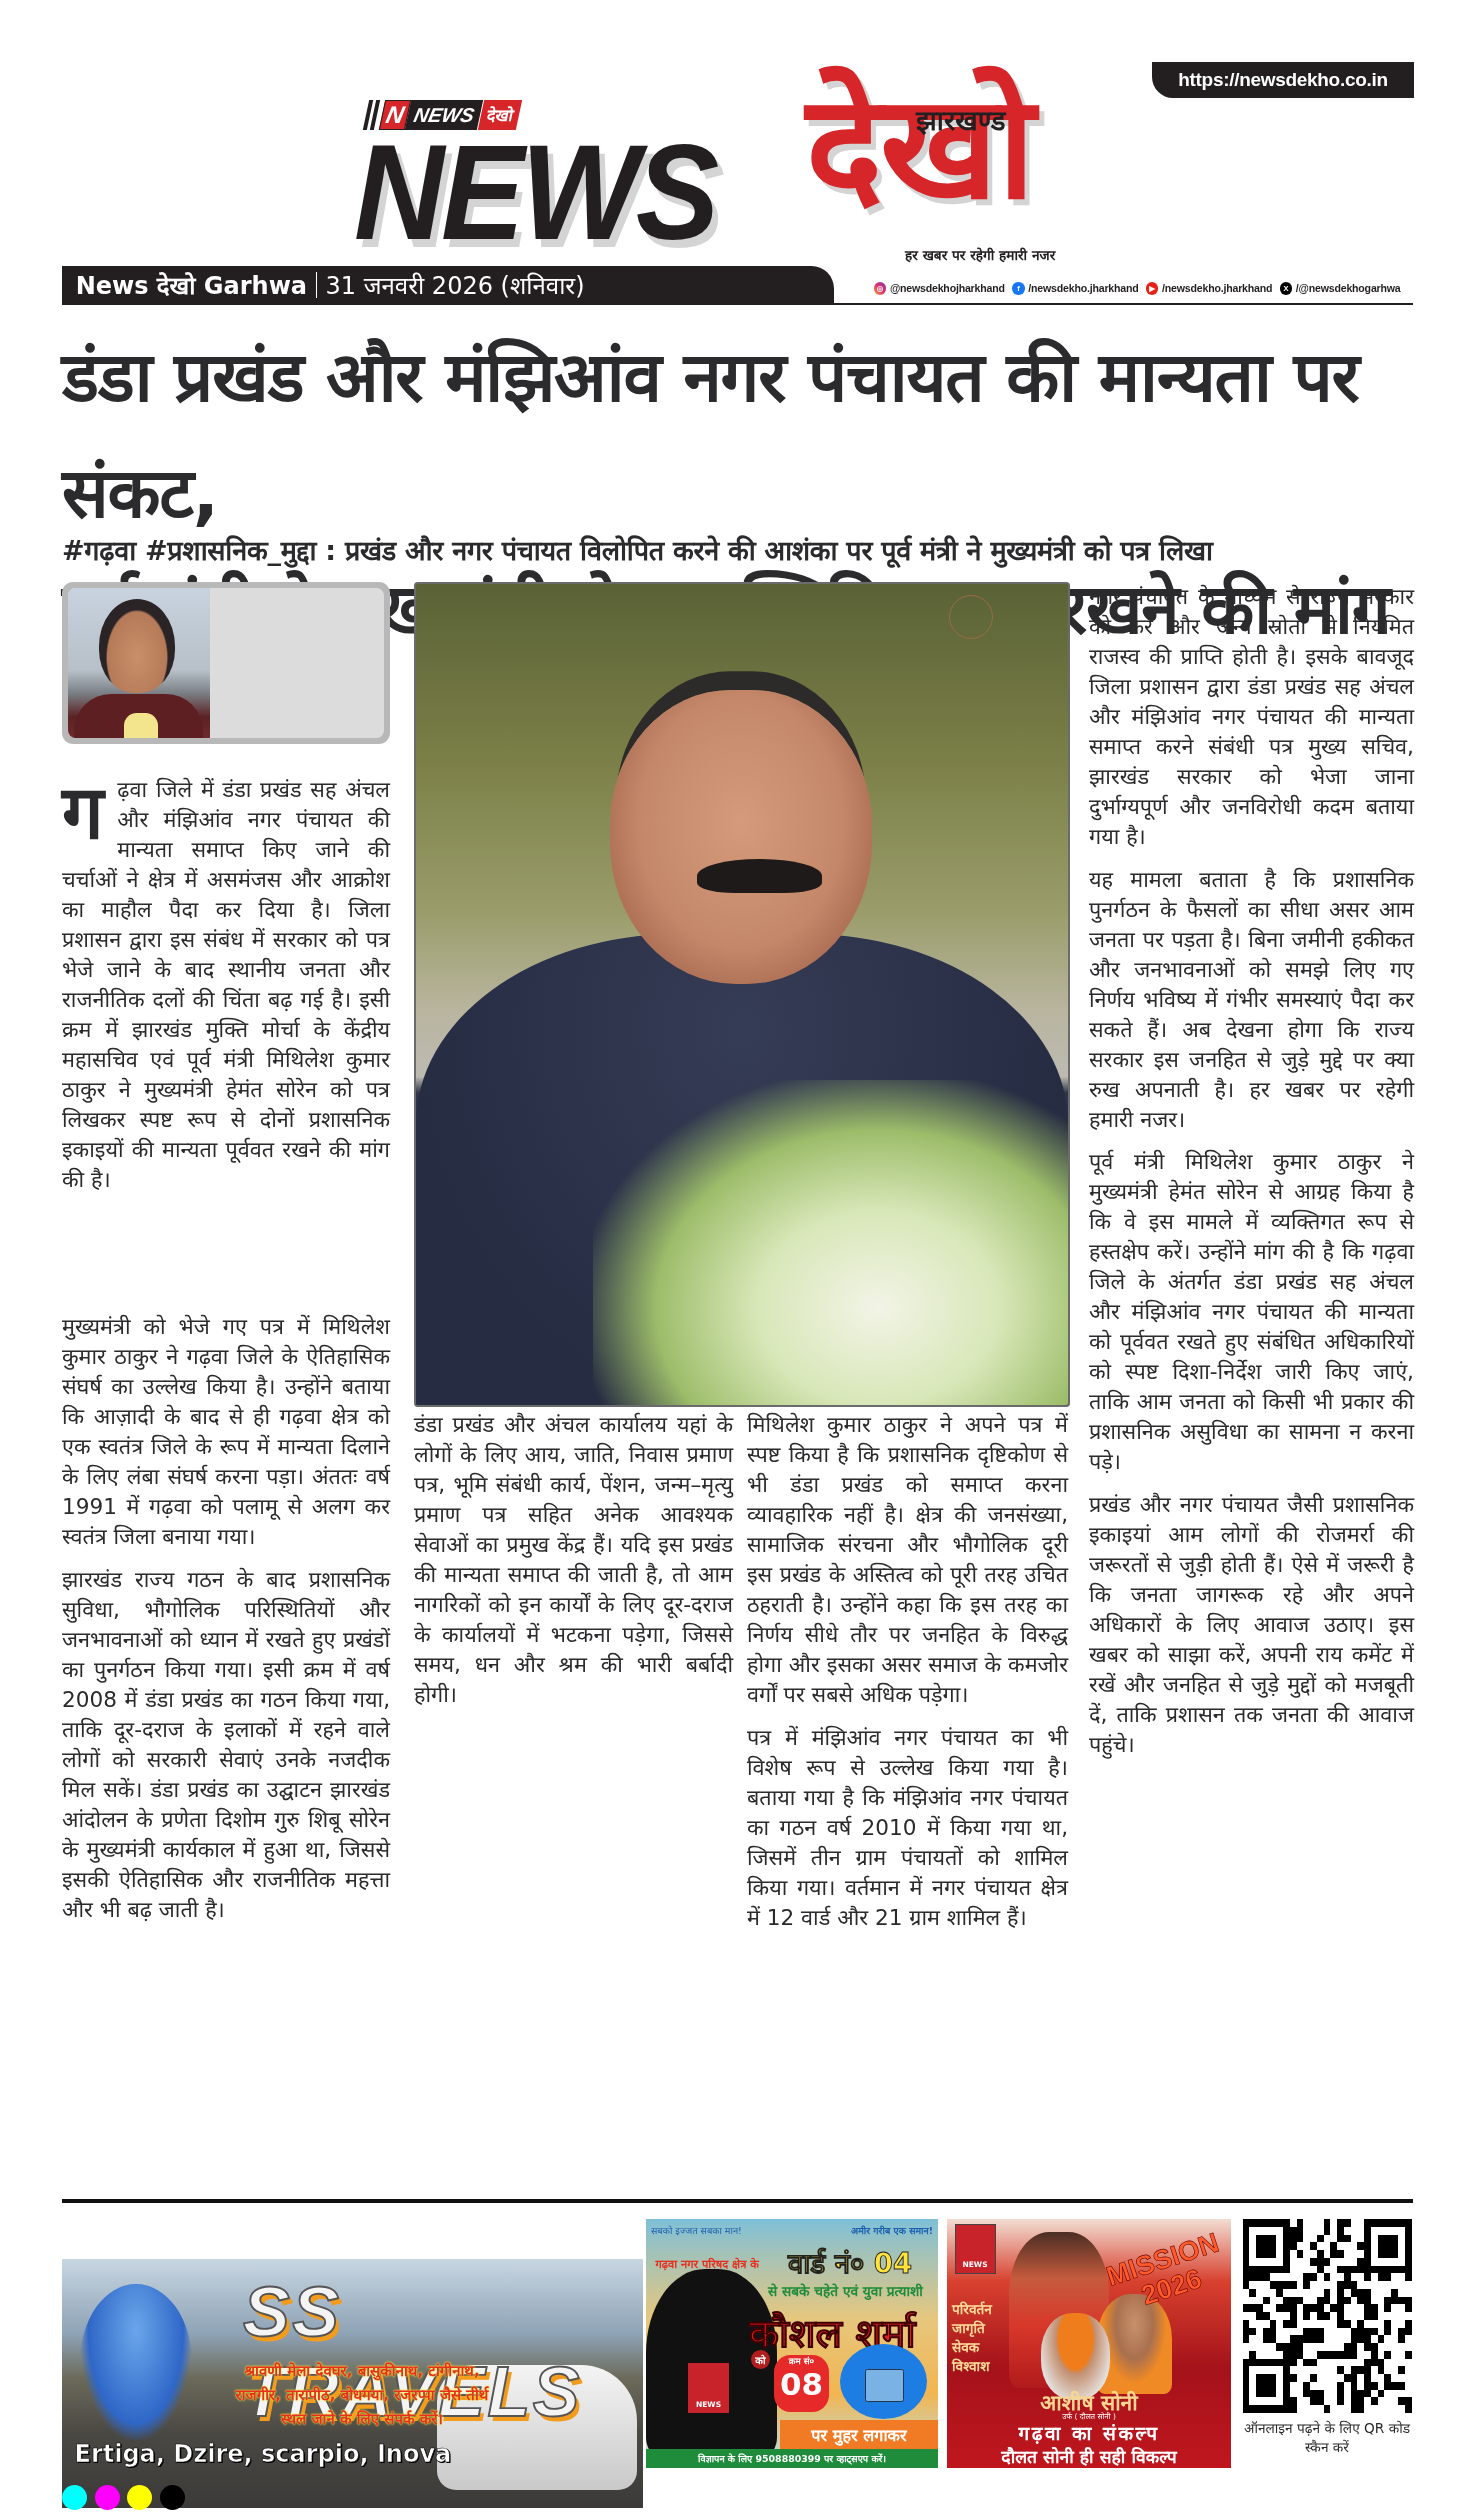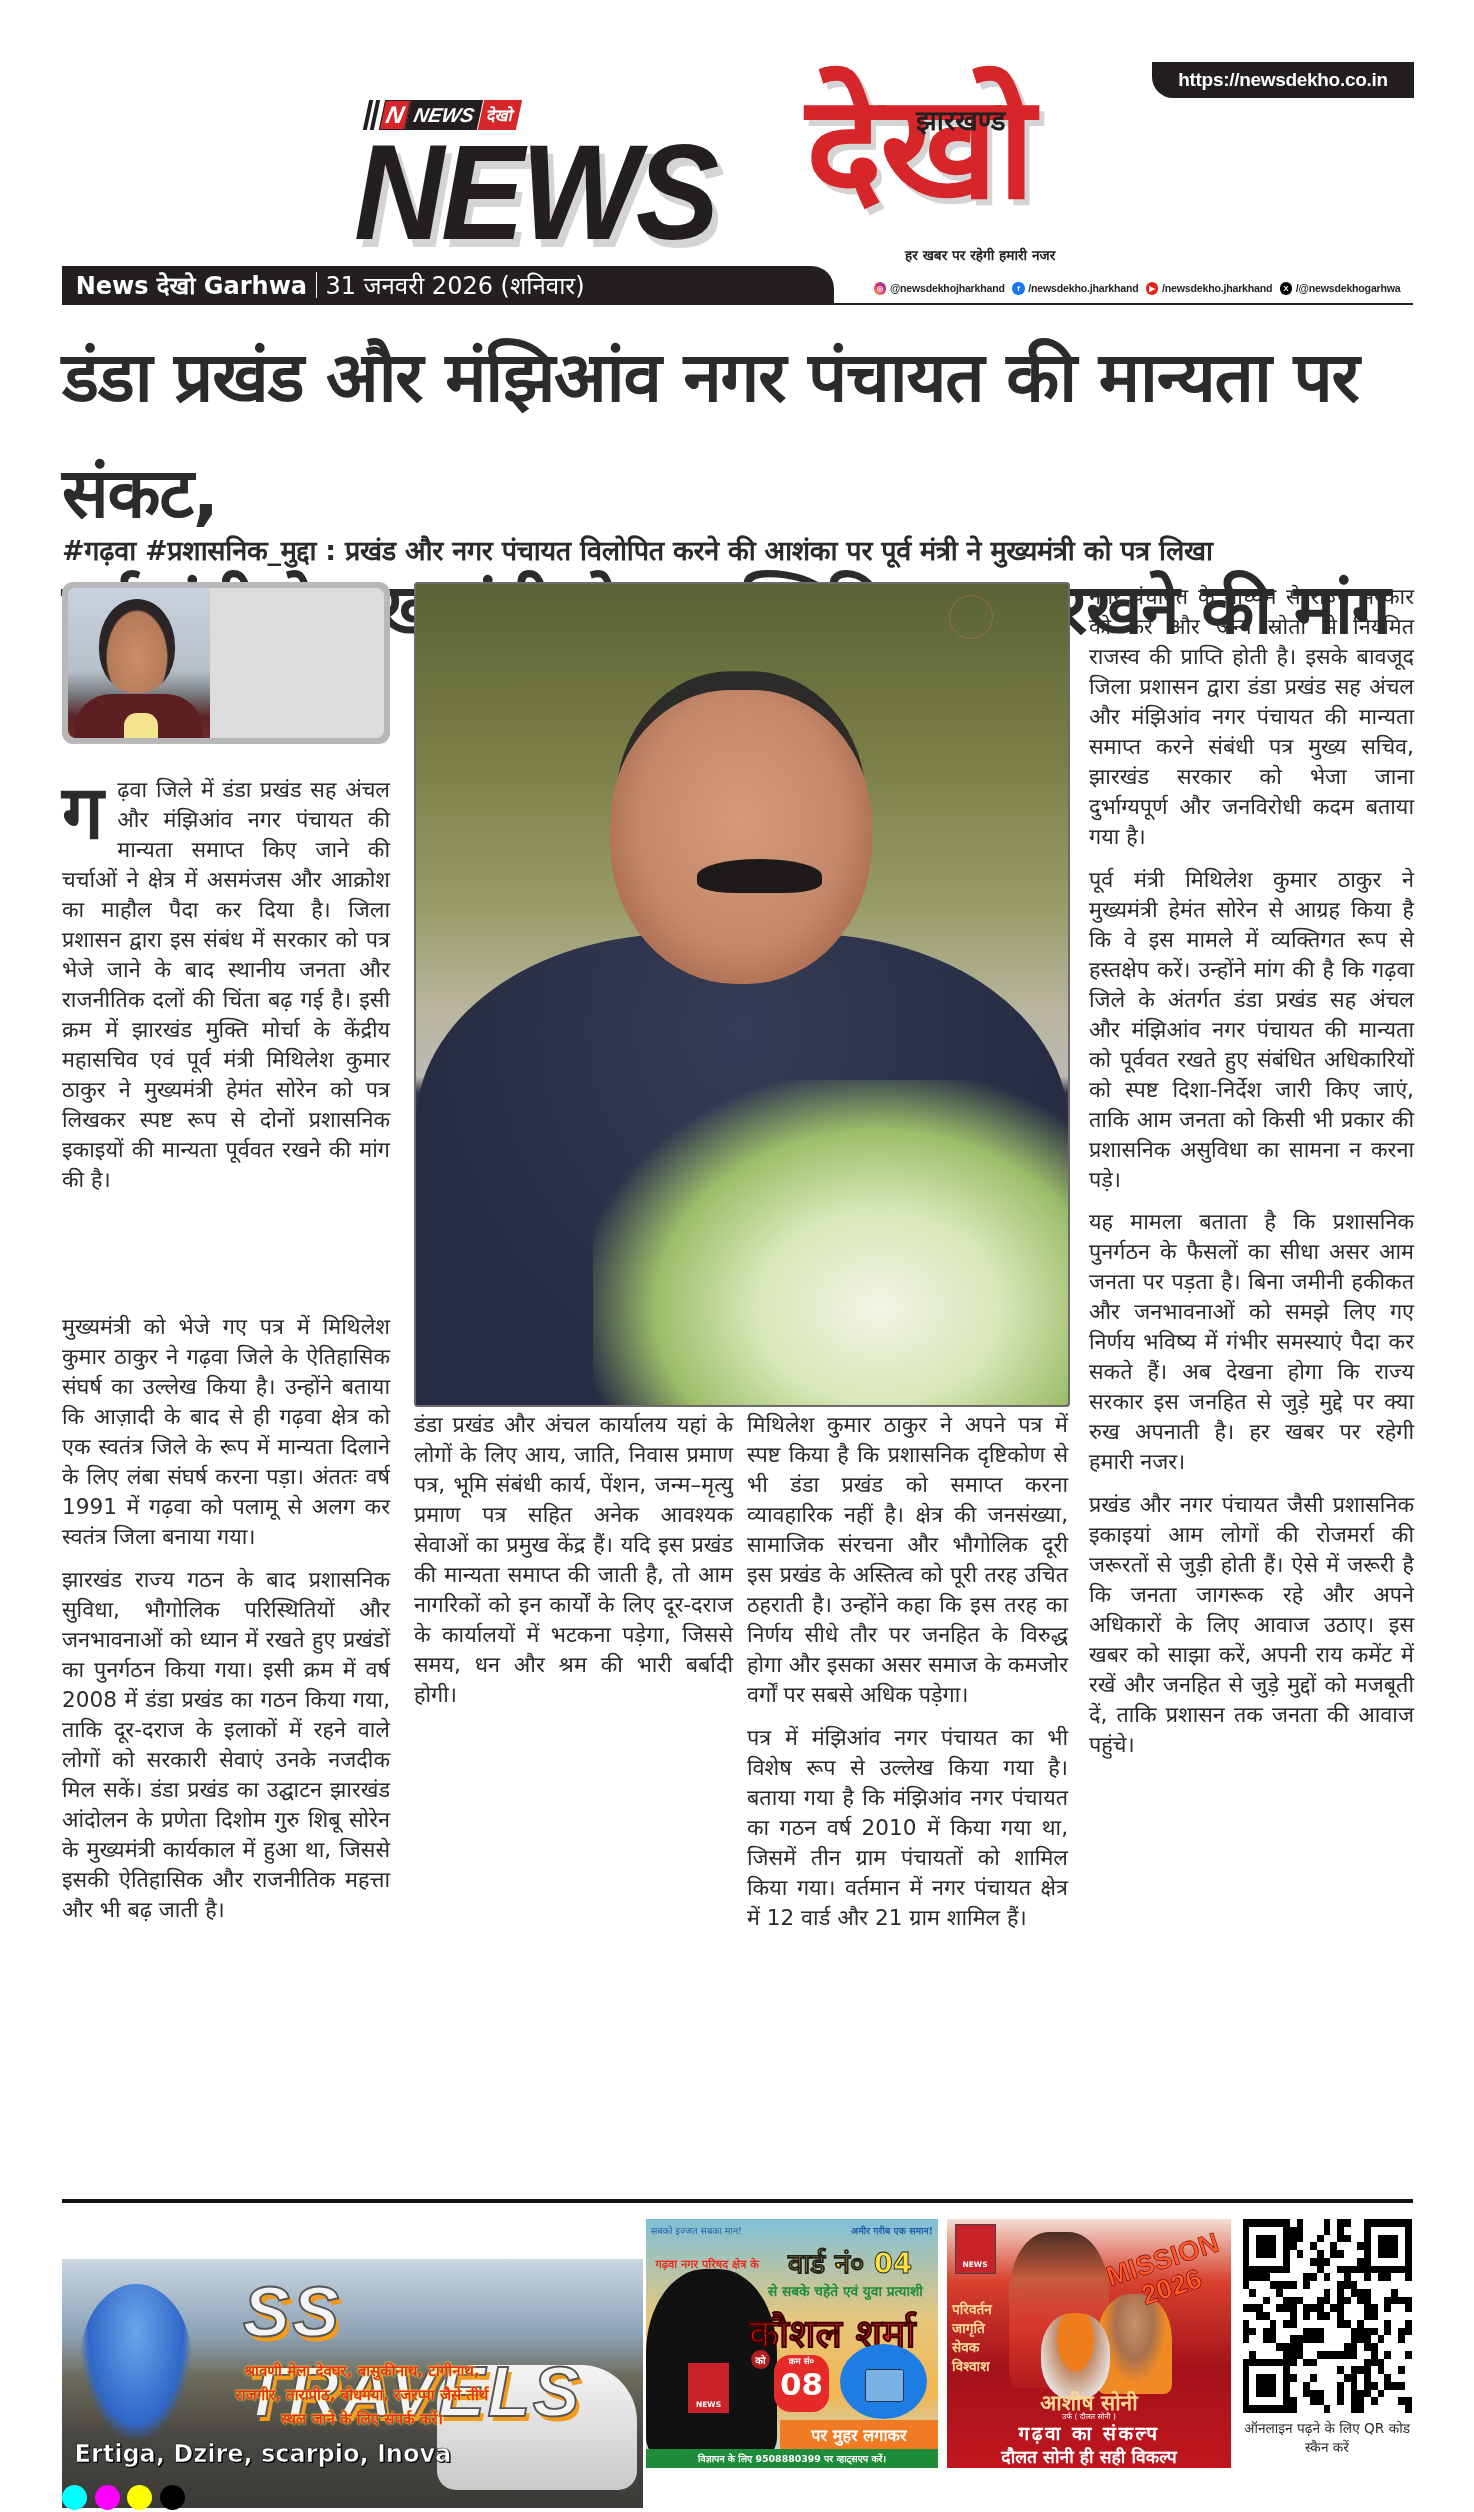--- a/index.html
+++ b/index.html
@@ -183,22 +183,22 @@
 </div>
 <div class="col col2">
   <p>डंडा प्रखंड और अंचल कार्यालय यहां के लोगों के लिए आय, जाति, निवास प्रमाण पत्र, भूमि संबंधी कार्य, पेंशन, जन्म–मृत्यु प्रमाण पत्र सहित अनेक आवश्यक सेवाओं का प्रमुख केंद्र हैं। यदि इस प्रखंड की मान्यता समाप्त की जाती है, तो आम नागरिकों को इन कार्यों के लिए दूर-दराज के कार्यालयों में भटकना पड़ेगा, जिससे समय, धन और श्रम की भारी बर्बादी होगी।</p>
 </div>
 <div class="col col3">
   <p>मिथिलेश कुमार ठाकुर ने अपने पत्र में स्पष्ट किया है कि प्रशासनिक दृष्टिकोण से भी डंडा प्रखंड को समाप्त करना व्यावहारिक नहीं है। क्षेत्र की जनसंख्या, सामाजिक संरचना और भौगोलिक दूरी इस प्रखंड के अस्तित्व को पूरी तरह उचित ठहराती है। उन्होंने कहा कि इस तरह का निर्णय सीधे तौर पर जनहित के विरुद्ध होगा और इसका असर समाज के कमजोर वर्गों पर सबसे अधिक पड़ेगा।</p>
   <p>पत्र में मंझिआंव नगर पंचायत का भी विशेष रूप से उल्लेख किया गया है। बताया गया है कि मंझिआंव नगर पंचायत का गठन वर्ष 2010 में किया गया था, जिसमें तीन ग्राम पंचायतों को शामिल किया गया। वर्तमान में नगर पंचायत क्षेत्र में 12 वार्ड और 21 ग्राम शामिल हैं।</p>
 </div>
 <div class="col col4">
   <p>नगर पंचायत के माध्यम से राज्य सरकार को कर और अन्य स्रोतों से नियमित राजस्व की प्राप्ति होती है। इसके बावजूद जिला प्रशासन द्वारा डंडा प्रखंड सह अंचल और मंझिआंव नगर पंचायत की मान्यता समाप्त करने संबंधी पत्र मुख्य सचिव, झारखंड सरकार को भेजा जाना दुर्भाग्यपूर्ण और जनविरोधी कदम बताया गया है।</p>
+  <p>यह मामला बताता है कि प्रशासनिक पुनर्गठन के फैसलों का सीधा असर आम जनता पर पड़ता है। बिना जमीनी हकीकत और जनभावनाओं को समझे लिए गए निर्णय भविष्य में गंभीर समस्याएं पैदा कर सकते हैं। अब देखना होगा कि राज्य सरकार इस जनहित से जुड़े मुद्दे पर क्या रुख अपनाती है। हर खबर पर रहेगी हमारी नजर।</p>
   <p>पूर्व मंत्री मिथिलेश कुमार ठाकुर ने मुख्यमंत्री हेमंत सोरेन से आग्रह किया है कि वे इस मामले में व्यक्तिगत रूप से हस्तक्षेप करें। उन्होंने मांग की है कि गढ़वा जिले के अंतर्गत डंडा प्रखंड सह अंचल और मंझिआंव नगर पंचायत की मान्यता को पूर्ववत रखते हुए संबंधित अधिकारियों को स्पष्ट दिशा-निर्देश जारी किए जाएं, ताकि आम जनता को किसी भी प्रकार की प्रशासनिक असुविधा का सामना न करना पड़े।</p>
-  <p>यह मामला बताता है कि प्रशासनिक पुनर्गठन के फैसलों का सीधा असर आम जनता पर पड़ता है। बिना जमीनी हकीकत और जनभावनाओं को समझे लिए गए निर्णय भविष्य में गंभीर समस्याएं पैदा कर सकते हैं। अब देखना होगा कि राज्य सरकार इस जनहित से जुड़े मुद्दे पर क्या रुख अपनाती है। हर खबर पर रहेगी हमारी नजर।</p>
   <p>प्रखंड और नगर पंचायत जैसी प्रशासनिक इकाइयां आम लोगों की रोजमर्रा की जरूरतों से जुड़ी होती हैं। ऐसे में जरूरी है कि जनता जागरूक रहे और अपने अधिकारों के लिए आवाज उठाए। इस खबर को साझा करें, अपनी राय कमेंट में रखें और जनहित से जुड़े मुद्दों को मजबूती दें, ताकि प्रशासन तक जनता की आवाज पहुंचे।</p>
 </div>
 
 <div class="ads-rule"></div>
 
 <div class="ad ad-travels">
   <div class="deity"></div>
   <div class="car"></div>
   <div class="title">SS TRAVELS</div>
   <div class="sub">श्रावणी मेला देवघर, बासुकीनाथ, टांगीनाथ, राजगीर, तारापीठ, बोधगया, रजरप्पा जैसे तीर्थ स्थल जाने के लिए संपर्क करें।</div>

